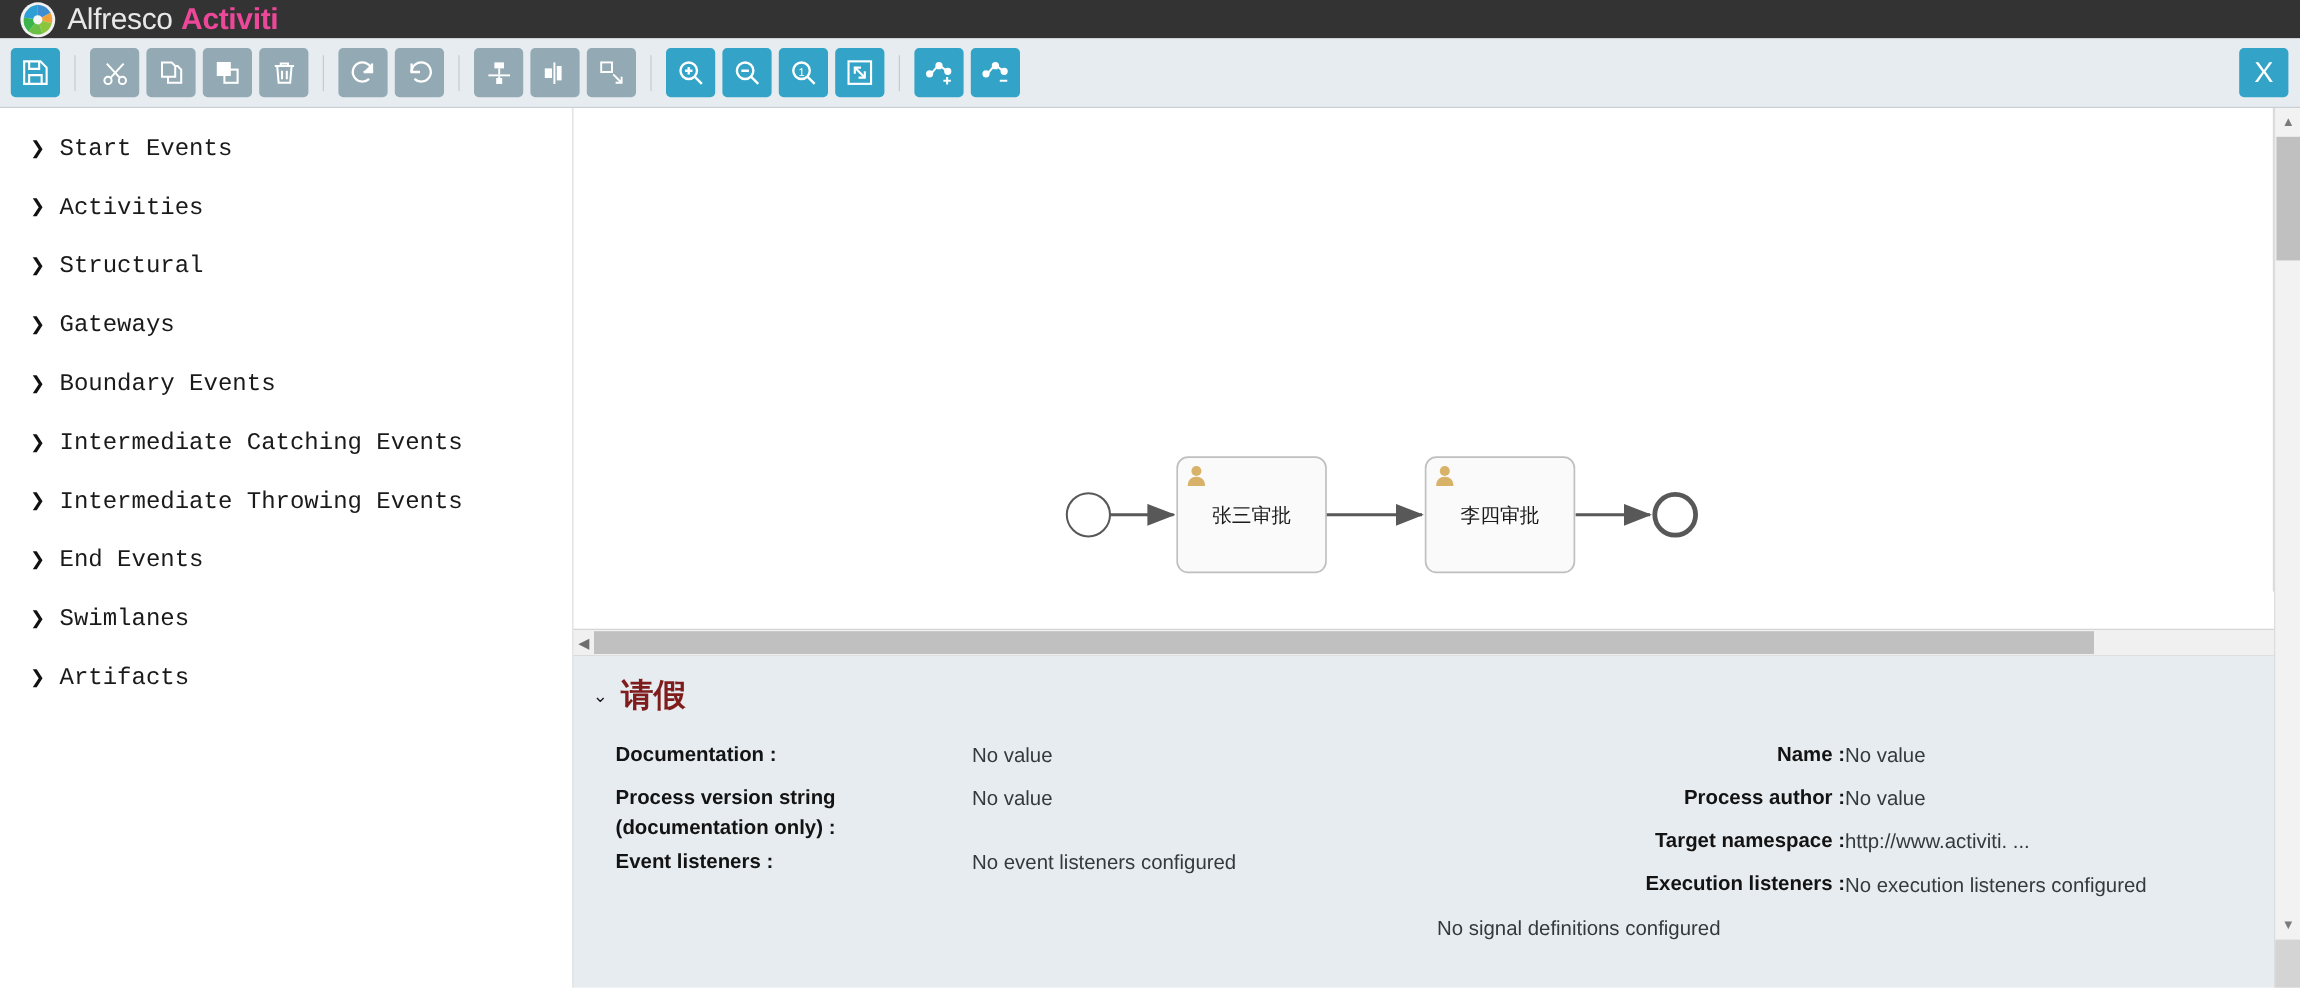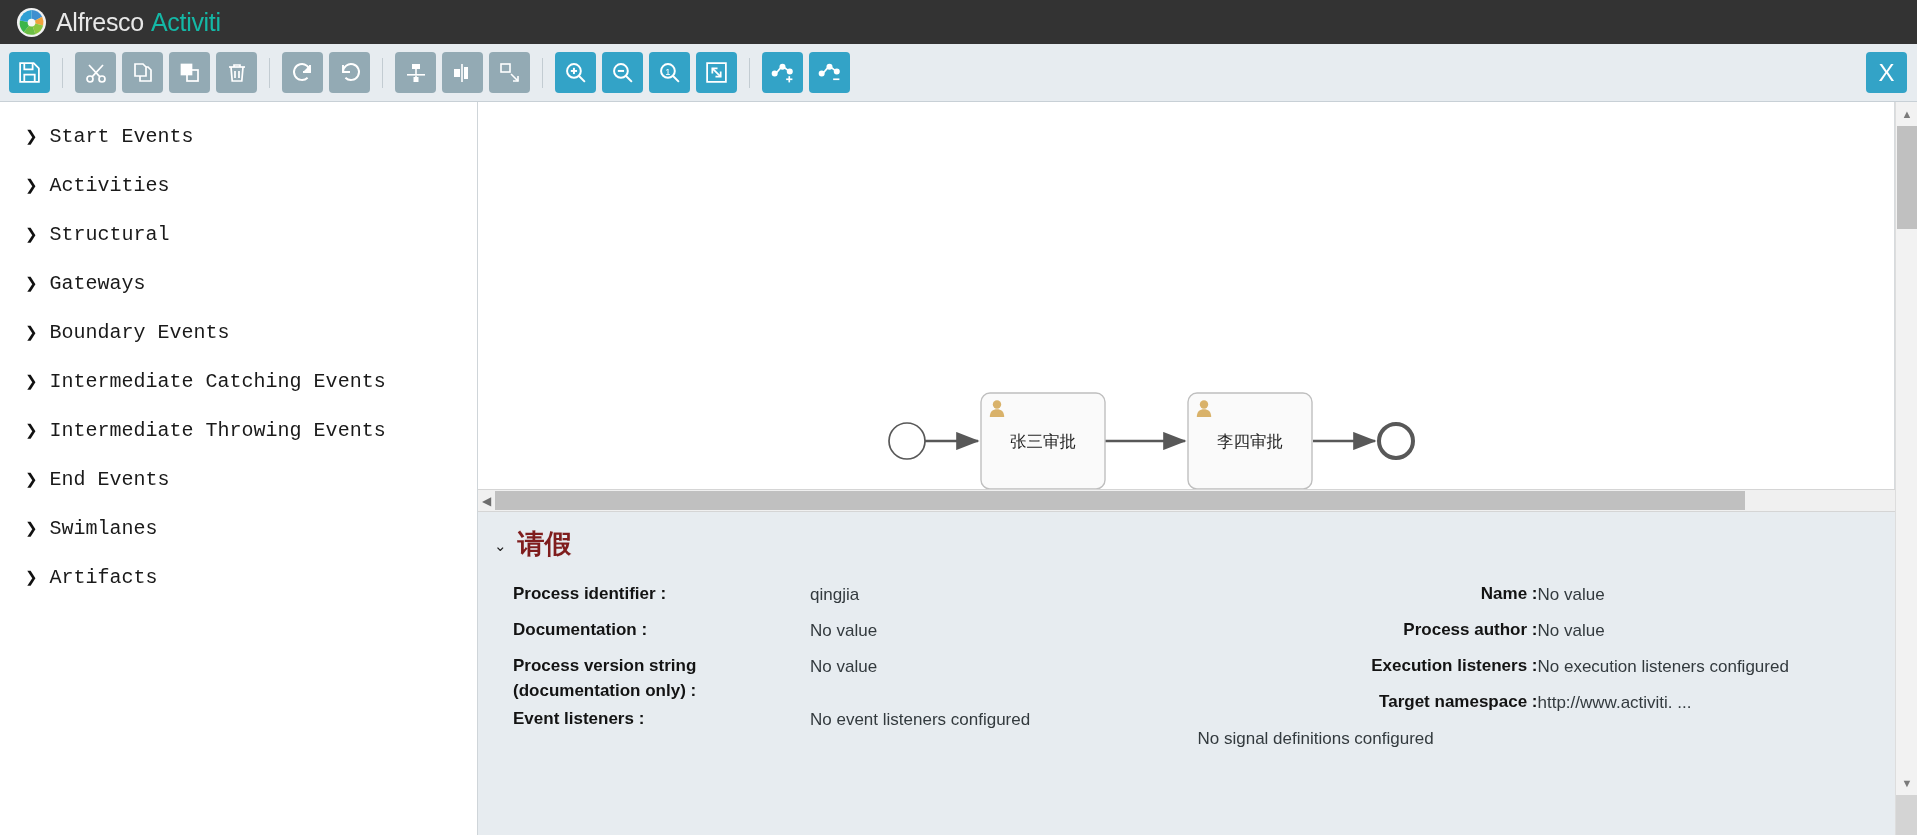--- a/index.html
+++ b/index.html
@@ -7,42 +7,42 @@
   html, body {
     margin: 0; padding: 0;
     width: 1917px; height: 839px;
     overflow: hidden;
     background: #ffffff;
     font-family: "Liberation Sans", "DejaVu Sans", sans-serif;
   }
 
   
   .app-header {
-    height: 44px;
+    height: 32px;
     background: #333333;
     display: flex;
     align-items: center;
     padding-left: 16px;
     position: relative;
   }
   .brand {
     display: flex;
     align-items: center;
     gap: 9px;
   }
   .brand-logo { width: 31px; height: 31px; display: block; }
   .brand-text {
     font-size: 25px;
     letter-spacing: -0.3px;
     display: flex;
     align-items: baseline;
     gap: 7px;
   }
   .brand-alfresco { color: #e8e8e8; font-weight: 400; }
-  .brand-activiti { color: #14b8a6; font-weight: 400; }
+  .brand-activiti { color: #ec4899; font-weight: 700; }
 
   
   .toolbar {
     height: 58px;
     background: #e7ecf0;
     border-bottom: 1px solid #c8d0d6;
     display: flex;
     align-items: center;
     padding: 0 10px 0 9px;
     position: relative;
@@ -117,21 +117,21 @@
   
   .right-pane {
     flex: 1;
     display: flex;
     flex-direction: column;
     min-width: 0;
     position: relative;
   }
 
   .canvas-wrap {
-    height: 387px;
+    height: 434px;
     position: relative;
     background: #ffffff;
     overflow: hidden;
   }
   .canvas-svg { position: absolute; top: 0; left: 0; }
 
   
   .hscroll {
     height: 23px;
     background: #f0f0f0;
@@ -524,24 +524,20 @@
     <div class="props">
       <div class="props-header">
         <span class="props-chev">⌄</span>
         <span class="props-title">请假</span>
       </div>
 
       <div class="props-grid">
 
         <div class="props-col left">
           <div class="prop-row">
-            <div class="prop-label">Process identifier :</div>
-            <div class="prop-value">qingjia</div>
-          </div>
-          <div class="prop-row">
             <div class="prop-label">Documentation :</div>
             <div class="prop-value">No value</div>
           </div>
           <div class="prop-row">
             <div class="prop-label">Process version string (documentation only) :</div>
             <div class="prop-value">No value</div>
           </div>
           <div class="prop-row">
             <div class="prop-label">Event listeners :</div>
             <div class="prop-value">No event listeners configured</div>
@@ -551,26 +547,26 @@
         <div class="props-col right">
           <div class="prop-row">
             <div class="prop-label">Name :</div>
             <div class="prop-value">No value</div>
           </div>
           <div class="prop-row">
             <div class="prop-label">Process author :</div>
             <div class="prop-value">No value</div>
           </div>
           <div class="prop-row">
+            <div class="prop-label">Target namespace :</div>
+            <div class="prop-value">http://www.activiti. ...</div>
+          </div>
+          <div class="prop-row">
             <div class="prop-label">Execution listeners :</div>
             <div class="prop-value">No execution listeners configured</div>
-          </div>
-          <div class="prop-row">
-            <div class="prop-label">Target namespace :</div>
-            <div class="prop-value">http://www.activiti. ...</div>
           </div>
           <div class="prop-row">
             <div class="prop-value">No signal definitions configured</div>
           </div>
         </div>
 
       </div>
     </div>
 
     <div class="vscroll">

